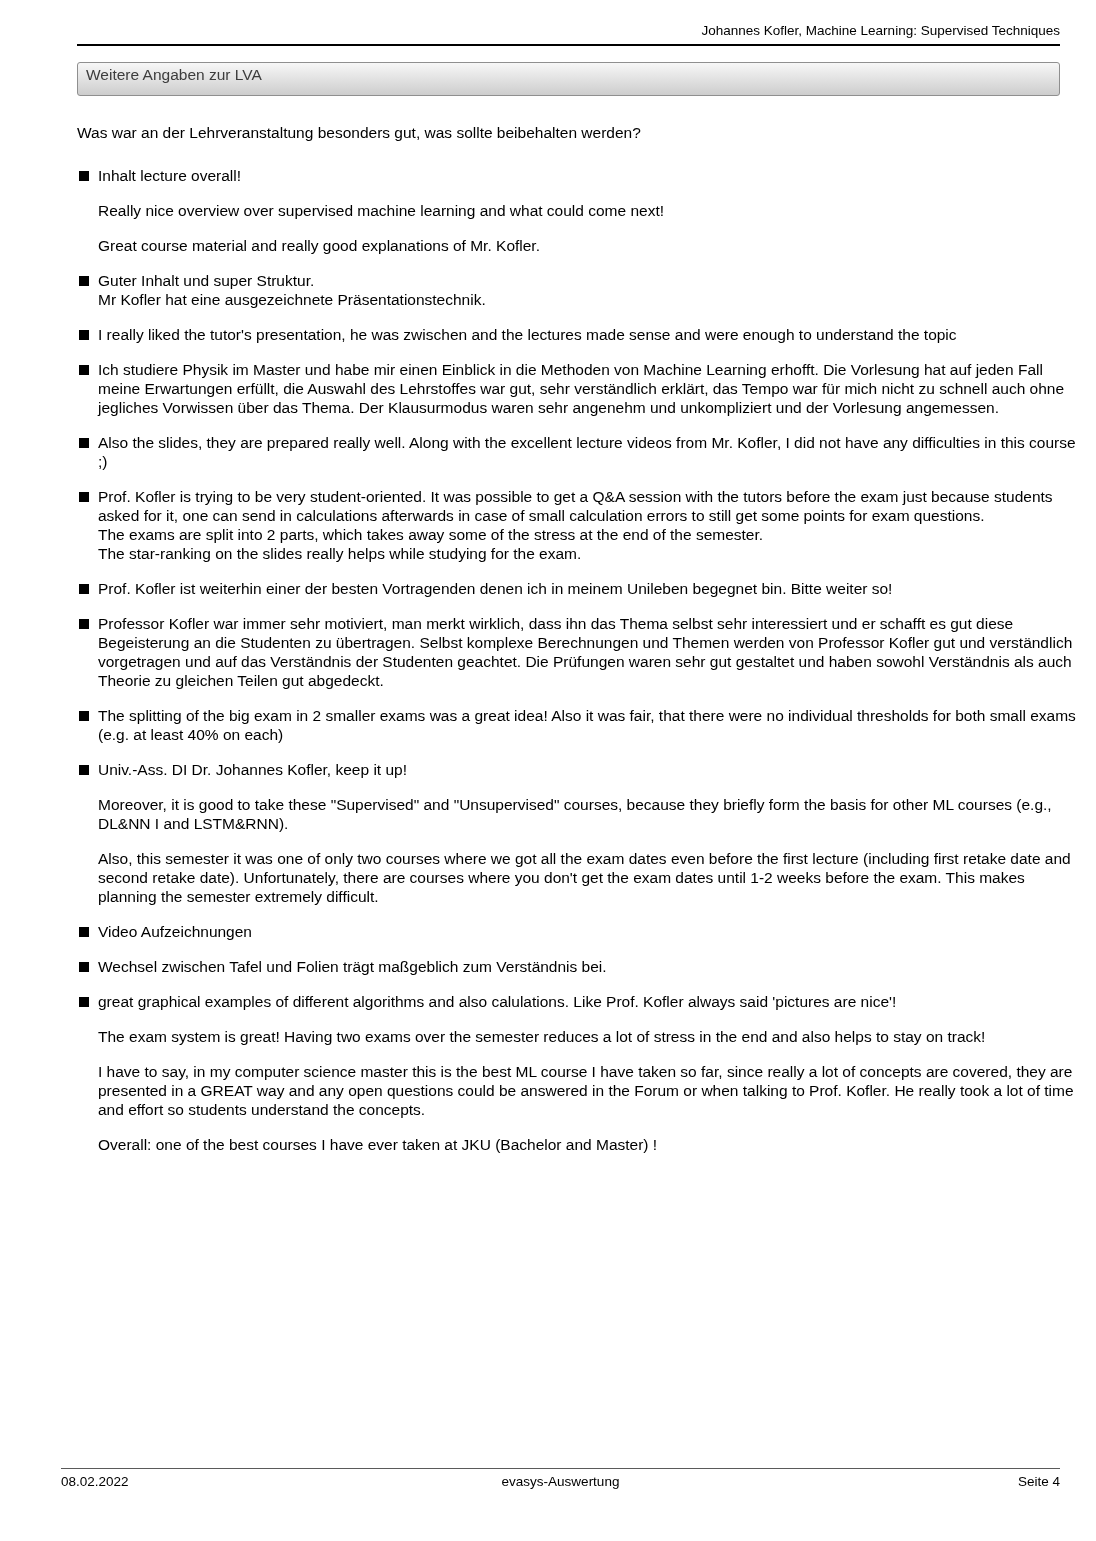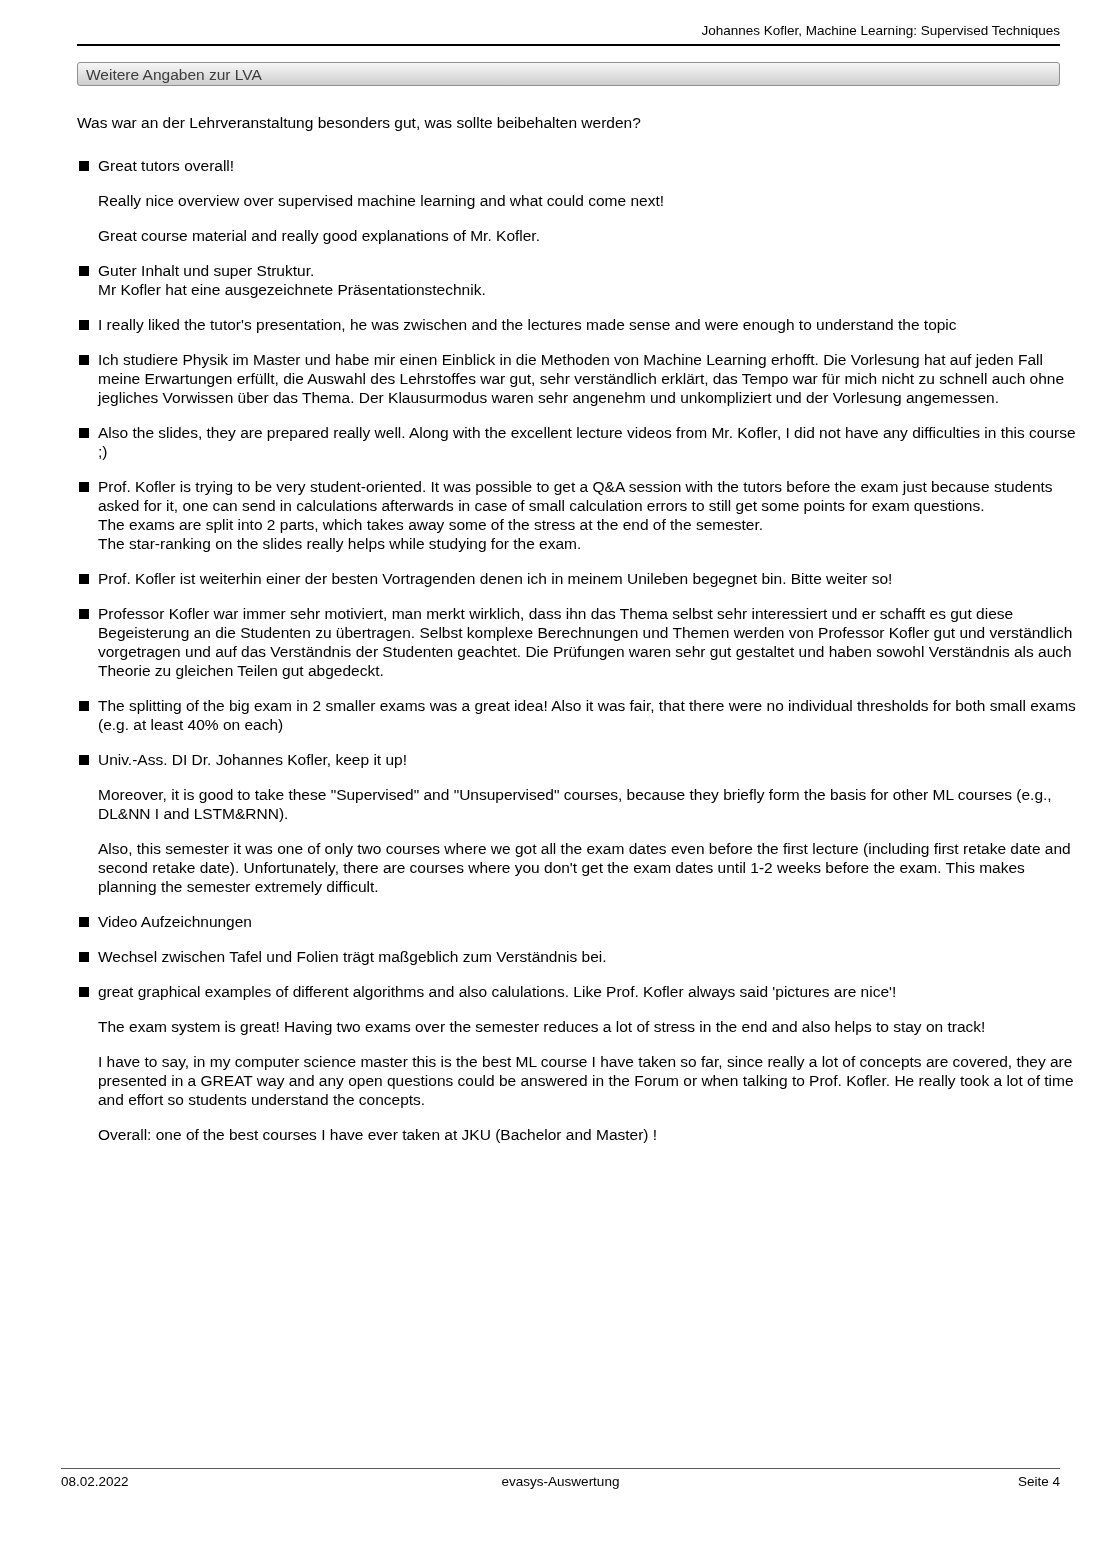--- a/index.html
+++ b/index.html
@@ -19,21 +19,21 @@
   }
   .header {
     text-align: right;
     font-size: 13.5px;
     line-height: 17px;
     padding-bottom: 5px;
     border-bottom: 2px solid #000;
     margin-bottom: 16px;
   }
   .section-bar {
-    height: 24px;
+    height: 34px;
     box-sizing: border-box;
     border: 1px solid #8f8f8f;
     border-radius: 3px;
     background: linear-gradient(#f7f7f7, #cdcdcd);
     line-height: 24px;
     padding-left: 8px;
     font-size: 15.5px;
     color: #3d3d3d;
     margin-bottom: 27px;
   }
@@ -99,21 +99,21 @@
   <div class="section-bar">
     <span>Weitere Angaben zur LVA</span>
   </div>
 
   <p class="question">Was war an der Lehrveranstaltung besonders gut, was sollte beibehalten werden?</p>
 
   <ul class="comments" id="comments">
   <li class="comment">
     <span class="bullet"></span>
     <div class="comment-body">
-          <p>Great tutors overall!</p>
+          <p>Inhalt lecture overall!</p>
           <p>Really nice overview over supervised machine learning and what could come next!</p>
           <p>Great course material and really good explanations of Mr. Kofler.</p>
         </div>
   </li>
 
   <li class="comment">
     <span class="bullet"></span>
     <div class="comment-body">
           <p>Guter Inhalt und super Struktur.
 Mr Kofler hat eine ausgezeichnete Präsentationstechnik.</p>

